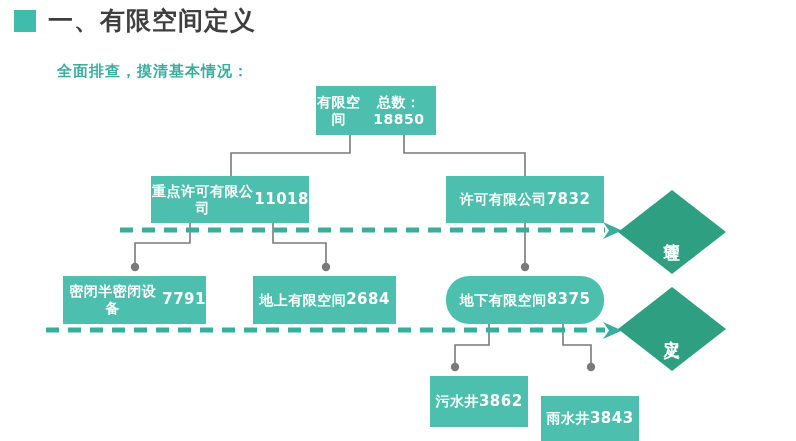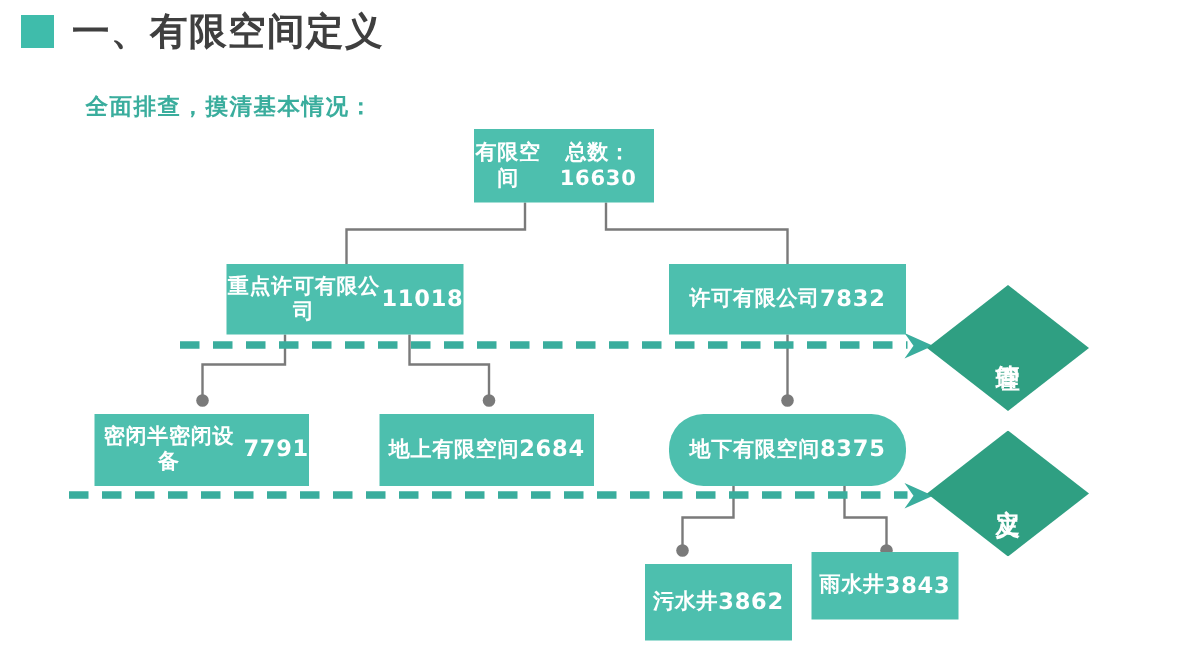--- a/index.html
+++ b/index.html
@@ -85,21 +85,21 @@
   .node-top .l2 { font-size: 14px; }
 
   .node-key    { left: 151px; top: 176px; width: 158px; height: 47px; }
   .node-permit { left: 446px; top: 176px; width: 158px; height: 47px; }
 
   .node-sealed { left: 63px;  top: 276px; width: 143px; height: 48px; }
   .node-above  { left: 253px; top: 276px; width: 143px; height: 48px; }
   .node-below  { left: 446px; top: 276px; width: 158px; height: 48px; border-radius: 23px; }
 
   .node-sewage { left: 406px; top: 376px; width: 98px;  height: 51px; margin-left: 24px; }
-  .node-rain   { left: 541px; top: 368px; width: 98px;  height: 45px; }
+  .node-rain   { left: 541px; top: 396px; width: 98px;  height: 45px; }
 
   
   .diamond {
     position: absolute;
     width: 108px;
     height: 84px;
     display: flex;
     align-items: center;
     justify-content: center;
   }
@@ -184,21 +184,21 @@
 
     <line x1="120" y1="230" x2="605" y2="230" stroke="#3aad9d" stroke-width="5" stroke-dasharray="13 9" stroke-linecap="butt"></line>
     <polygon points="603,222 622,230.5 603,239 609,230.5" fill="#3aad9d"></polygon>
 
     <line x1="46" y1="330" x2="605" y2="330" stroke="#3aad9d" stroke-width="5" stroke-dasharray="13 9" stroke-linecap="butt"></line>
     <polygon points="603,322 622,330.5 603,339 609,330.5" fill="#3aad9d"></polygon>
   </svg>
 
   <div class="node node-top">
     <span class="l1">有限空间</span>
-    <span class="l2">总数：16630</span>
+    <span class="l2">总数：18850</span>
   </div>
 
   <div class="node node-key">
     <span class="l1">重点许可有限公司</span>
     <span class="l2">11018</span>
   </div>
 
   <div class="node node-permit">
     <span class="l1">许可有限公司</span>
     <span class="l2">7832</span>

